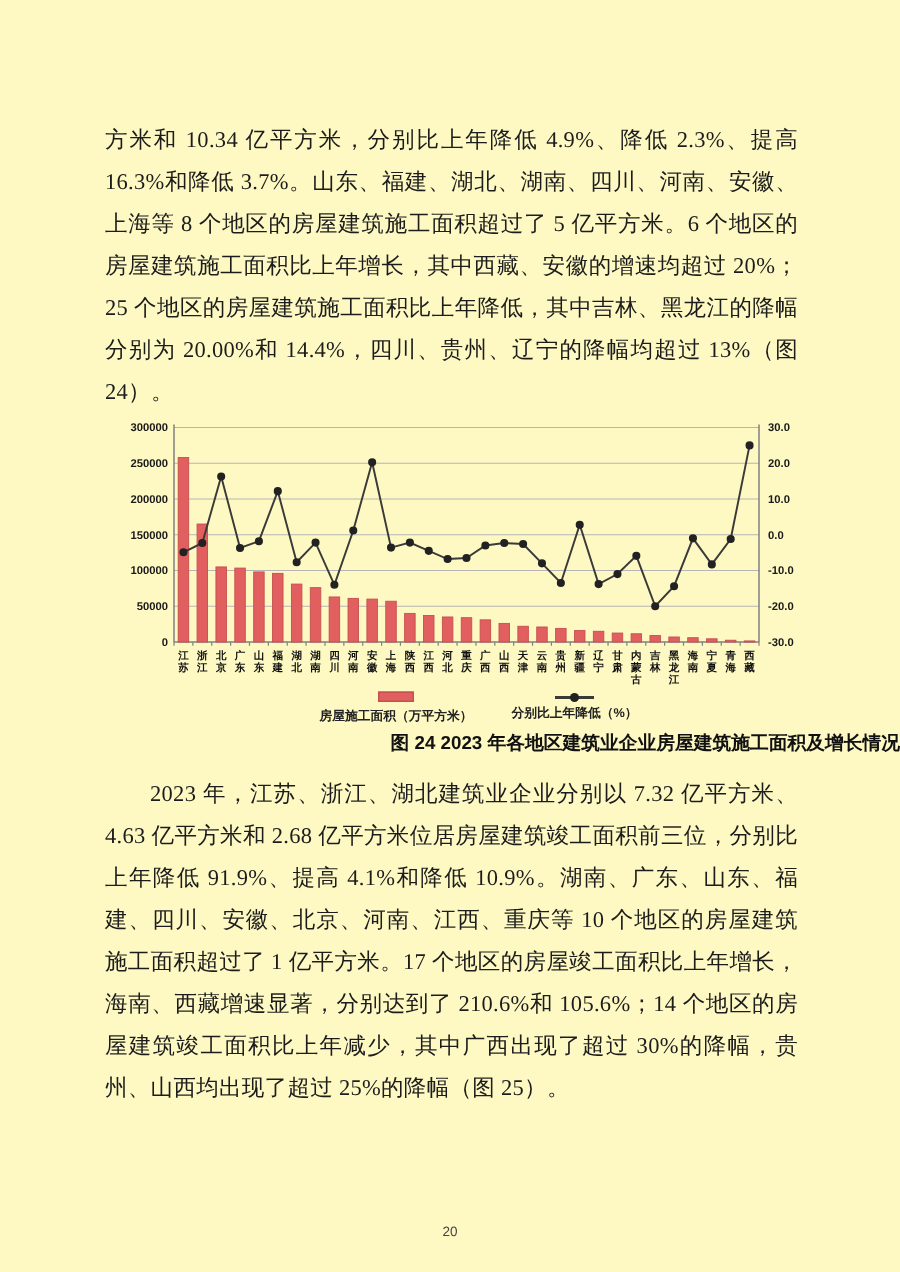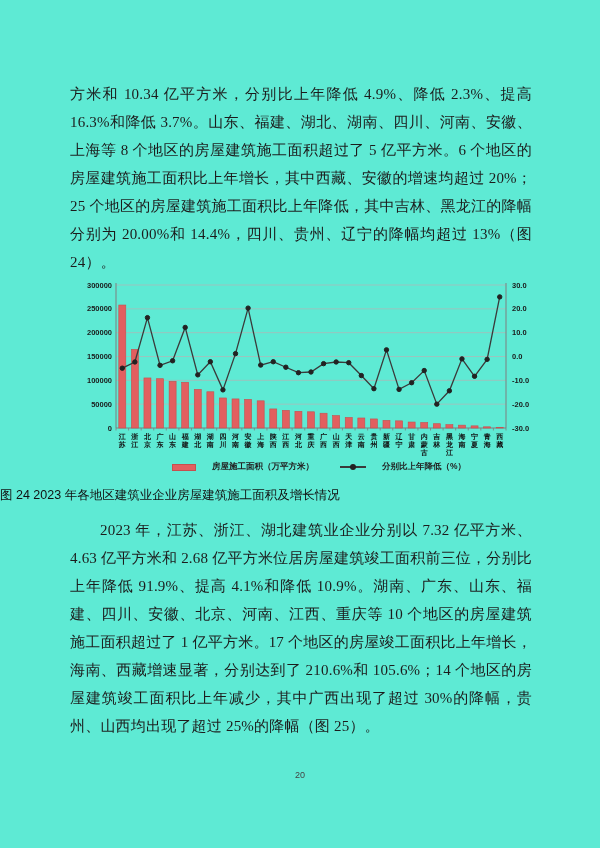--- a/index.html
+++ b/index.html
@@ -1,20 +1,20 @@
 <!DOCTYPE html>
 <html><head>
 <meta charset="utf-8">
 <style>
   html,body{margin:0;padding:0;}
   body{background:#ffffff;}
   .page{
     position:relative;
     width:600px;height:848px;
-    background:#5eead4;
+    background:#fef9c3;
     font-family:"Liberation Serif","DejaVu Serif",serif;
     color:#1c1c1c;
     overflow:hidden;
   }
   .para{
     position:absolute;
     left:70px;width:462px;
     font-size:15px;
     line-height:28px;
     text-align:justify;
@@ -33,39 +33,39 @@
     display:flex;
     justify-content:center;
     align-items:center;
     gap:26px;
     margin-top:3px;
     font-family:"Liberation Sans","DejaVu Sans",sans-serif;
     font-size:8.5px;
     font-weight:700;
     color:#222;
   }
-  .legend-item{display:flex;align-items:center;gap:16px;}
+  .legend-item{display:flex;align-items:center;gap:4px;flex-direction:column;}
   .swatch-bar{width:24px;height:7px;background:#e25f5f;border:1px solid #c64f4f;box-sizing:border-box;}
   .swatch-line{position:relative;width:26px;height:2px;background:#3a3a3a;}
   .swatch-line::after{
     content:"";position:absolute;left:10px;top:-2px;
     width:6px;height:6px;border-radius:50%;background:#222;
   }
   .fig-caption{
     position:absolute;
     left:0;right:0;top:487px;
-    text-align:left;
+    text-align:right;
     font-family:"Liberation Sans","DejaVu Sans",sans-serif;
     font-size:12.5px;
-    font-weight:400;
+    font-weight:700;
     color:#111;
   }
   .page-number{
     position:absolute;
-    left:0;right:0;top:770px;
+    left:0;right:0;top:816px;
     text-align:center;
     font-family:"Liberation Sans","DejaVu Sans",sans-serif;
     font-size:9px;
     color:#444;
   }
 </style>
 </head>
 <body>
 
 <div class="page">

